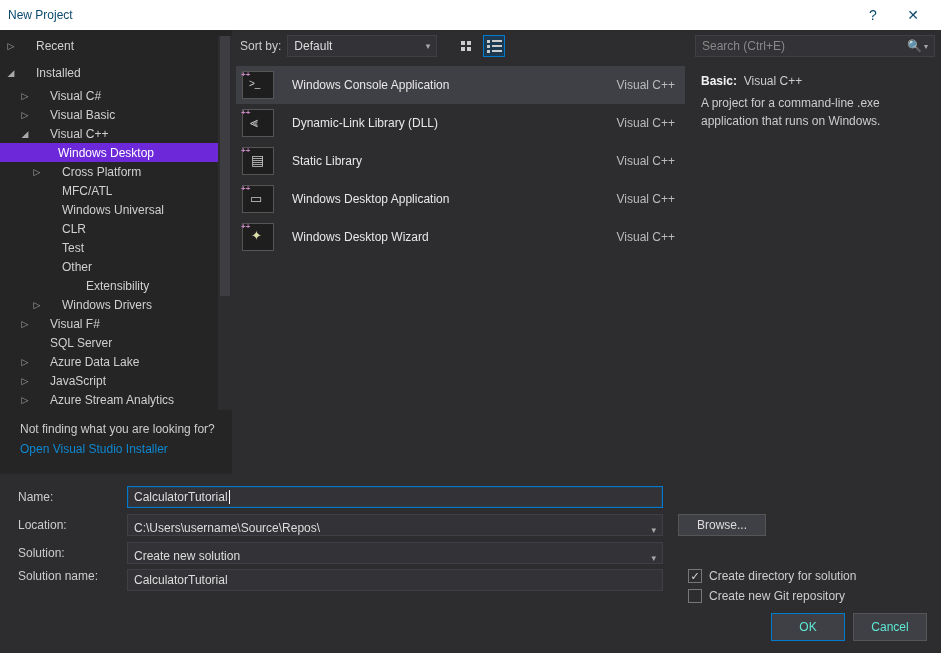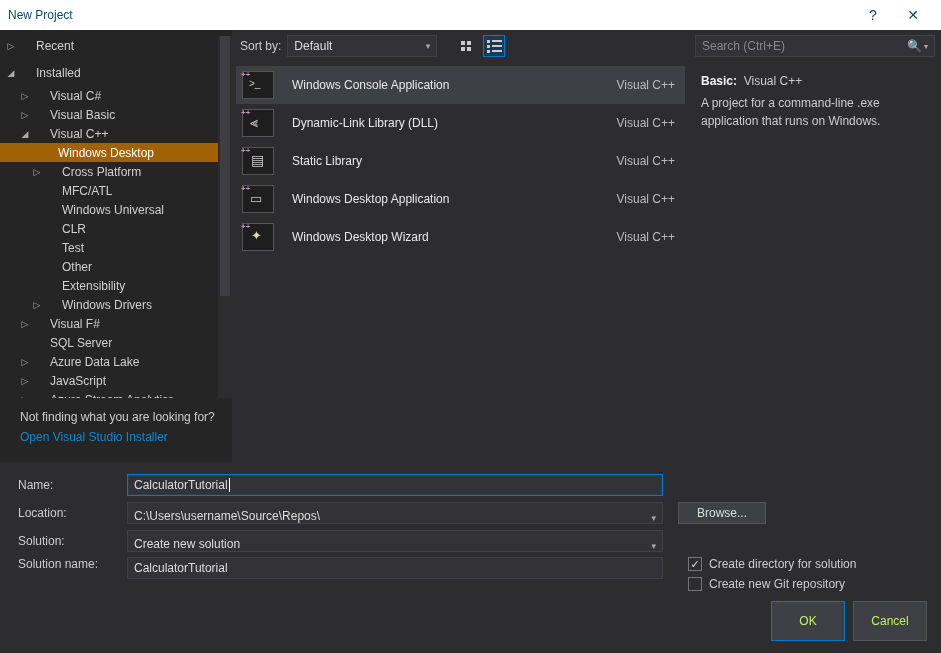--- a/index.html
+++ b/index.html
@@ -13,21 +13,21 @@
 
 .main { flex: 1; display: flex; background: #2d2d30; overflow: hidden; }
 
 
 .tree { width: 232px; background: #252526; display: flex; flex-direction: column; padding-top: 6px; }
 .tree-scroll { flex: 1; overflow: hidden; position: relative; }
 .tree-sb { position: absolute; right: 0; top: 0; bottom: 0; width: 14px; background: #2d2d30; }
 .tree-sb-thumb { position: absolute; top: 0; left: 2px; right: 2px; height: 260px; background: #3e3e42; }
 .tree-item { display: flex; align-items: center; height: 19px; padding-left: 2px; color: #d0d0d0; white-space: nowrap; }
 .tree-item .arrow { width: 14px; text-align: center; font-size: 9px; color: #aaa; }
-.tree-item.selected { background: #a16207; color: #fff; }
+.tree-item.selected { background: #6d28d9; color: #fff; }
 .tree-item .label { padding-left: 2px; margin-left: 16px; }
 .tree-footer { padding: 12px 14px 18px 20px; font-size: 12px; }
 .tree-footer .q { color: #ccc; margin-bottom: 6px; }
 .tree-footer .link { color: #0e88d1; cursor: pointer; }
 
 
 .center { flex: 1; display: flex; flex-direction: column; background: #2d2d30; }
 
 .sortbar { height: 32px; display: flex; align-items: center; padding: 0 8px; gap: 6px; }
 .sortbar .lbl { color: #ccc; }
@@ -71,21 +71,21 @@
 .form-row .finput.focus { border: 1px solid #007acc; box-shadow: inset 0 0 0 1px #007acc22; }
 .form-row .finput.combo { justify-content: space-between; align-items: flex-end; }
 .form-row .finput .caret { font-size: 9px; color: #aaa; }
 .form-row .browse { margin-left: 14px; background: #3f3f46; border: 1px solid #555; height: 22px; padding: 0 18px; color: #ddd; font-size: 12px; display: flex; align-items: center; }
 .checks { margin-left: 24px; display: flex; flex-direction: column; gap: 6px; }
 .chk { display: flex; align-items: center; gap: 7px; color: #ccc; font-size: 12px; }
 .chk .box { width: 14px; height: 14px; border: 1px solid #777; background: #2d2d30; display: flex; align-items: center; justify-content: center; font-size: 11px; color: #ddd; }
 .chk .box.checked::after { content: "✓"; }
 
 .buttons { display: flex; justify-content: flex-end; gap: 8px; padding: 8px 14px 12px; }
-.dlg-btn { min-width: 74px; height: 40px; background: #3f3f46; border: 1px solid #555; color: #bef264; font-size: 12px; display: flex; align-items: center; justify-content: center; }
+.dlg-btn { min-width: 74px; height: 28px; background: #3f3f46; border: 1px solid #555; color: #5eead4; font-size: 12px; display: flex; align-items: center; justify-content: center; }
 .dlg-btn.primary { border: 1px solid #007acc; }
 
 .checks-row { display:flex; align-items:flex-start; }
 </style>
 </head>
 <body>
 
 <div class="titlebar">
   <div class="title">New Project</div>
   <div class="btn">?</div>
@@ -133,21 +133,21 @@
         </div>
       <div class="tree-item" style="padding-left:44px">
           <span class="label">CLR</span>
         </div>
       <div class="tree-item" style="padding-left:44px">
           <span class="label">Test</span>
         </div>
       <div class="tree-item" style="padding-left:44px">
           <span class="label">Other</span>
         </div>
-      <div class="tree-item" style="padding-left:44px">
+      <div class="tree-item" style="padding-left:68px">
           <span class="label">Extensibility</span>
         </div>
       <div class="tree-item" style="padding-left:30px">
           <span class="arrow">▷</span>
           <span class="label">Windows Drivers</span>
         </div>
       <div class="tree-item" style="padding-left:18px">
           <span class="arrow">▷</span>
           <span class="label">Visual F#</span>
         </div>

